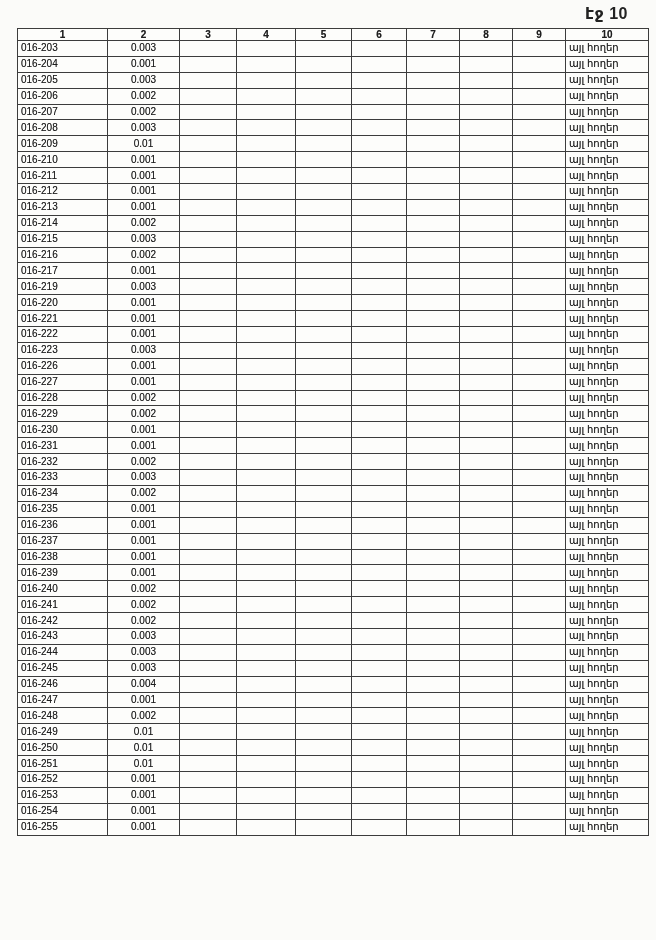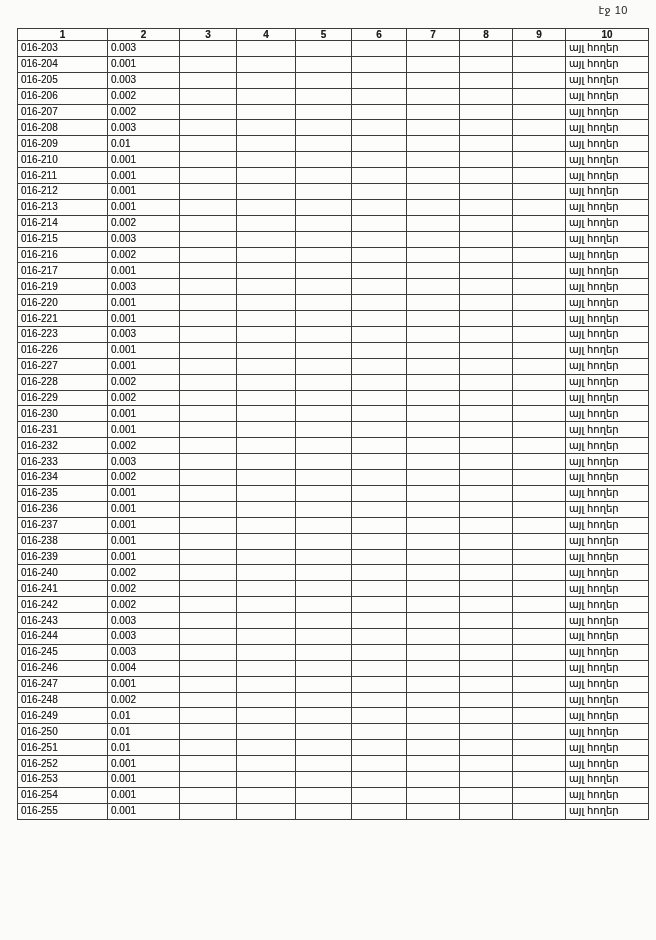--- a/index.html
+++ b/index.html
@@ -13,22 +13,22 @@
     width: 656px;
     height: 940px;
     background: #fbfbf9;
     overflow: hidden;
     color: #1c1c1c;
   }
   .page-label {
     position: absolute;
     top: 4px;
     right: 28px;
-    font-size: 11px;
-    font-weight: normal;
+    font-size: 16px;
+    font-weight: bold;
     color: #222;
     letter-spacing: 0.5px;
   }
   table.scan-table {
     position: absolute;
     top: 28px;
     left: 17px;
     border-collapse: collapse;
     table-layout: fixed;
     width: 631px;
@@ -48,21 +48,21 @@
   }
   table.scan-table thead th {
     height: 11px;
     line-height: 11px;
     text-align: center;
     font-weight: bold;
     font-size: 10px;
     border-bottom: 1px solid #3c3c3c;
   }
   td.c1  { text-align: left;  padding-left: 4px; margin-left: 33px; }
-  td.c2  { text-align: left; }
+  td.c2  { text-align: center; }
   td.c3, td.c4, td.c5, td.c6, td.c7, td.c8, td.c9 { text-align: center; }
   td.c10 { text-align: left; padding-left: 4px; font-size: 9.5px; margin-left: 20px; }
   col.w1  { width: 90px; }
   col.w2  { width: 72px; }
   col.w3  { width: 57px; }
   col.w4  { width: 59px; }
   col.w5  { width: 56px; }
   col.w6  { width: 55px; }
   col.w7  { width: 53px; }
   col.w8  { width: 53px; }
@@ -313,20 +313,32 @@
           <td class="c3"></td>
           <td class="c4"></td>
           <td class="c5"></td>
           <td class="c6"></td>
           <td class="c7"></td>
           <td class="c8"></td>
           <td class="c9"></td>
           <td class="c10">այլ հողեր</td>
         </tr>
         <tr>
+          <td class="c1">016-222</td>
+          <td class="c2">0.001</td>
+          <td class="c3"></td>
+          <td class="c4"></td>
+          <td class="c5"></td>
+          <td class="c6"></td>
+          <td class="c7"></td>
+          <td class="c8"></td>
+          <td class="c9"></td>
+          <td class="c10">այլ հողեր</td>
+        </tr>
+        <tr>
           <td class="c1">016-223</td>
           <td class="c2">0.003</td>
           <td class="c3"></td>
           <td class="c4"></td>
           <td class="c5"></td>
           <td class="c6"></td>
           <td class="c7"></td>
           <td class="c8"></td>
           <td class="c9"></td>
           <td class="c10">այլ հողեր</td>

